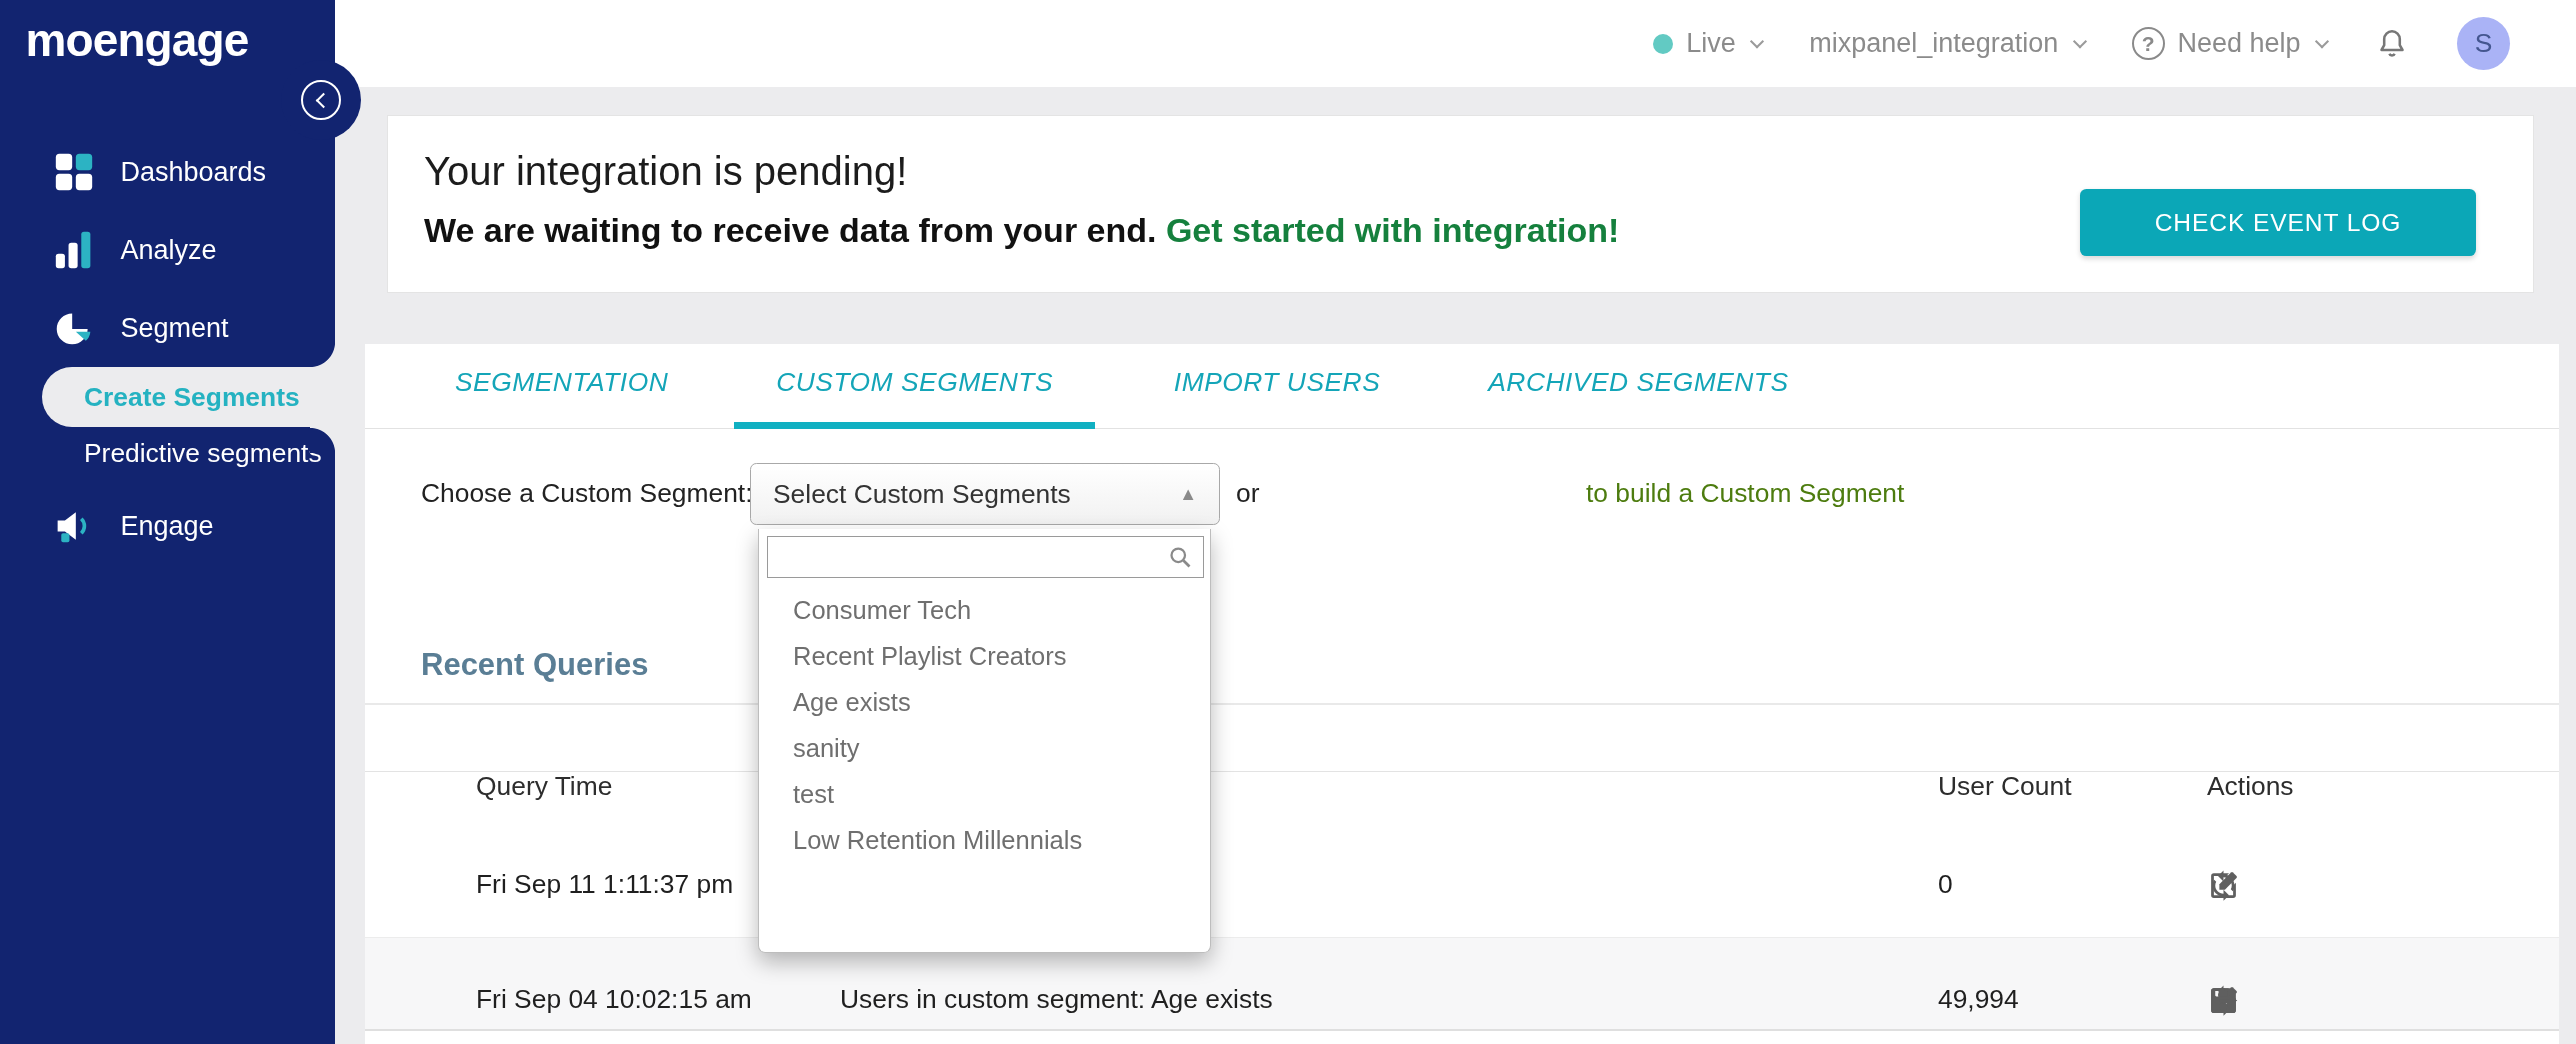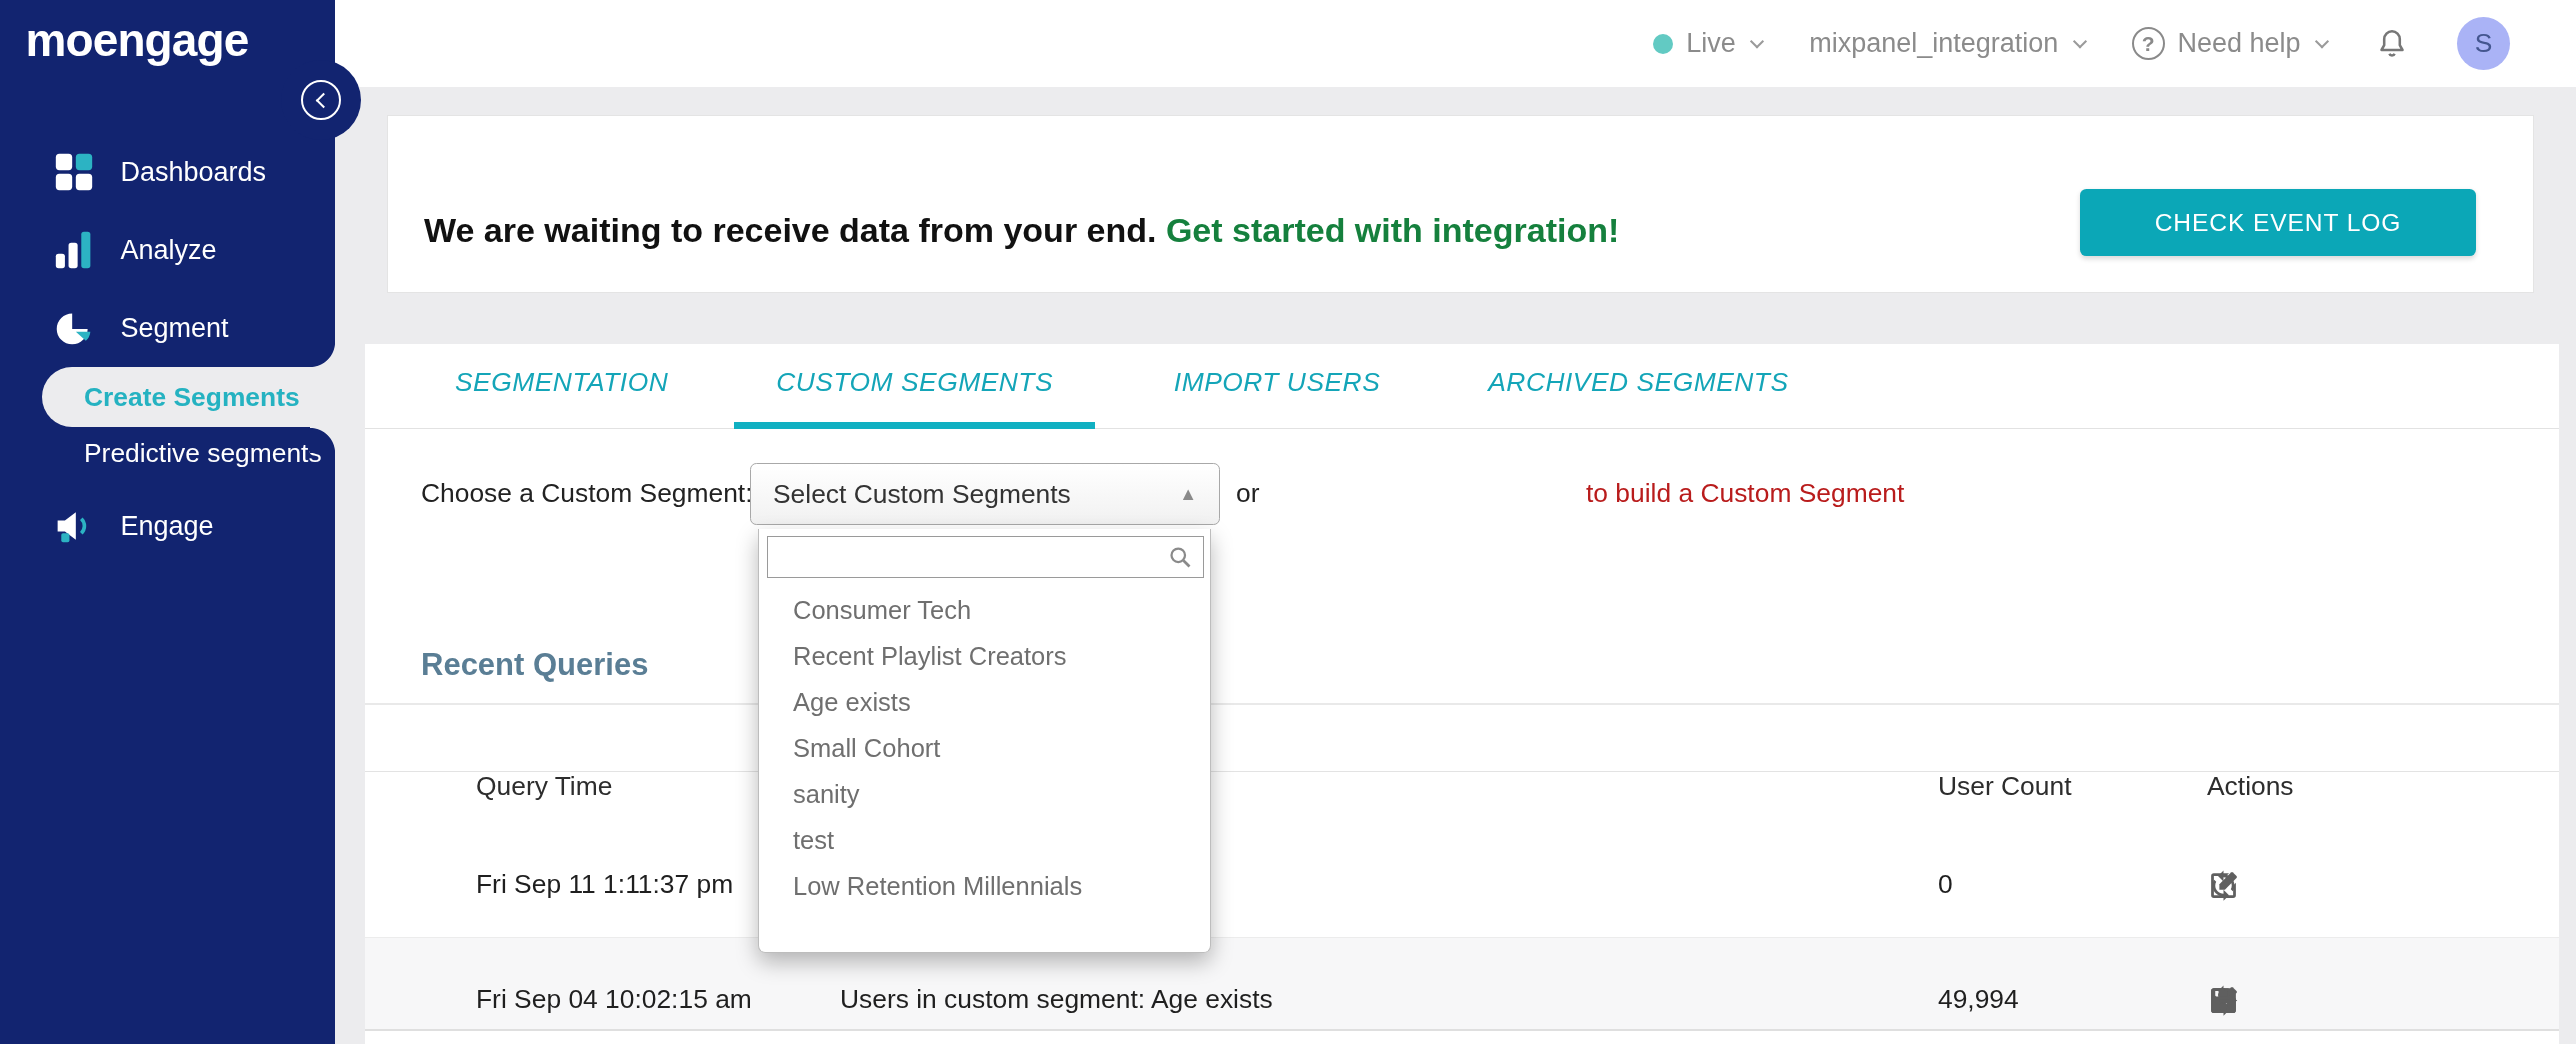--- a/index.html
+++ b/index.html
@@ -45,21 +45,21 @@
   .tabs { display:flex; gap:24px; padding-left:48px; height:85px; align-items:center; border-bottom:1.8px solid #e2e2e2;font-style:italic; }
   .tab { display:flex; align-items:center; gap:12.8px; padding:0 42px; height:85px; color:#14a5b8; font-size:26.4px; letter-spacing:0.5px; cursor:pointer; border-bottom:7.3px solid transparent; }
   .tab.active { border-bottom:7.3px solid #10b0c2; }
   .badge-dot { width:22px; height:22px; border-radius:50%; background:radial-gradient(circle, #e25757 0 4.6px, #fff 4.6px 7.3px, #e25757 7.3px); }
 
   .chooser-label { position:absolute; left:56px; top:134px; font-size:26.4px; color:#222; }
   .select-box { position:absolute; left:385px; top:119px; width:470px; height:62px; border:0.9px solid #a8a8a8; border-radius:6.4px; background:linear-gradient(#ffffff,#f1f1f1); display:flex; align-items:center; padding:0 22px; font-size:26.4px; color:#333; cursor:pointer; }
   .select-caret { margin-left:auto; color:#8a8a8a; font-size:18px; }
   .or-text { position:absolute; left:871px; top:134px; font-size:26.4px; color:#222; }
   .upload-btn { position:absolute; left:930px; top:119px; width:266px; height:62px; background:#0ba7b7; border:none; border-radius:6.4px; color:#fff; font-size:26.4px; font-family:"Liberation Sans",sans-serif; display:flex; align-items:center; justify-content:center; gap:12.8px; cursor:pointer; }
-  .suffix-text { position:absolute; left:1221px; top:134px; font-size:26.4px; color:#b91c1c; }
+  .suffix-text { position:absolute; left:1221px; top:134px; font-size:26.4px; color:#4d7c0f; }
 
   .rq-title { position:absolute; left:56px; top:303px; font-size:31px; font-weight:bold; color:#5a7e95; }
   .rq-divider { position:absolute; left:0; top:359px; width:2194px; height:1.8px; background:#e9e9e9; }
 
   .thead { position:absolute; left:0; top:401px; width:2194px; height:86px; }
   .thead span { position:absolute; font-size:26.4px; color:#2d2d2d; top:25.5px; }
   .col-time { left:111px; }
   .col-query { left:475px; }
   .col-count { left:1573px; }
   .col-actions { left:1842px; }
@@ -162,20 +162,21 @@
       <span class="chev"></span>
     </div>
     <svg class="bell" viewBox="0 0 24 24">
       <path fill="none" stroke="#777" stroke-width="1.7" stroke-linejoin="round" d="M12 3.5a5.2 5.2 0 0 0-5.2 5.2v4.1L5 16h14l-1.8-3.2V8.7A5.2 5.2 0 0 0 12 3.5z"></path>
       <path fill="none" stroke="#777" stroke-width="1.7" d="M10.3 18.5a1.8 1.8 0 0 0 3.4 0"></path>
     </svg>
     <div class="avatar">S</div>
   </header>
 
   <section class="banner">
+    <div class="banner-title">Your integration is pending!</div>
     <div class="banner-sub">
       <span>We are waiting to receive data from your end.</span>
       <span class="banner-link">Get started with integration!</span>
     </div>
     <button class="check-btn">CHECK EVENT LOG</button>
   </section>
 
   <section class="card">
     <div class="tabs" id="tabs">
         <div class="tab">
@@ -255,21 +256,20 @@
         <input type="text" value="" style="">
         <svg class="mag" width="27" height="27" viewBox="0 0 24 24">
           <circle cx="10" cy="10" r="6" fill="none" stroke="#8a8a8a" stroke-width="2"></circle>
           <line x1="14.6" y1="14.6" x2="20" y2="20" stroke="#8a8a8a" stroke-width="2.4"></line>
         </svg>
       </div>
       <div class="dd-options" id="dd-options">
           <div class="dd-option">Consumer Tech</div>
           <div class="dd-option">Recent Playlist Creators</div>
           <div class="dd-option">Age exists</div>
-          <div class="dd-option">Small Cohort</div>
           <div class="dd-option">sanity</div>
           <div class="dd-option">test</div>
           <div class="dd-option">Low Retention Millennials</div>
         </div>
     </div>
   </section>
 
 </div>
 
 

